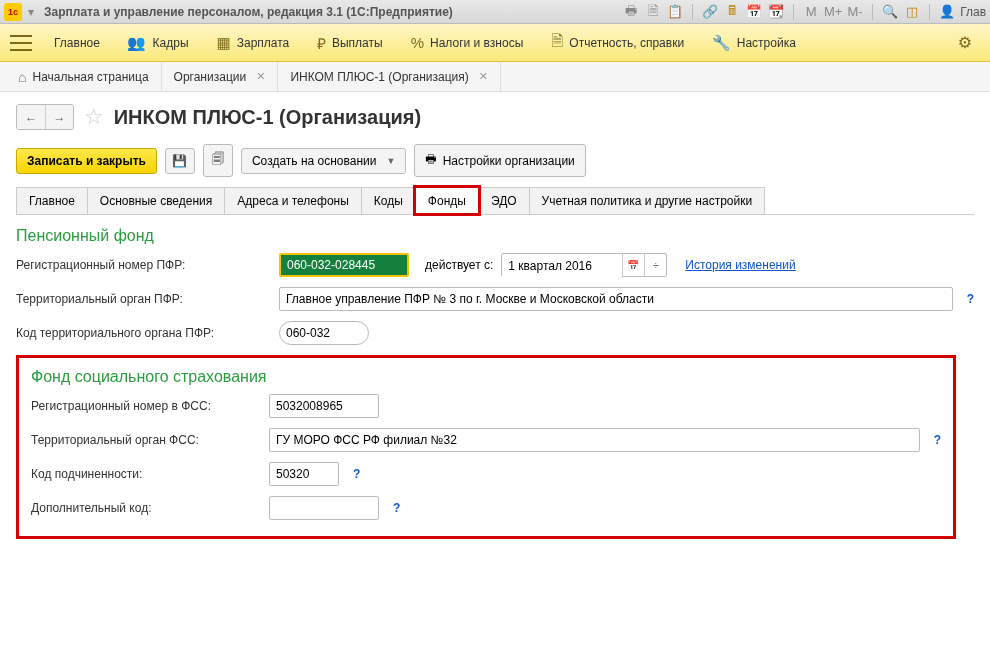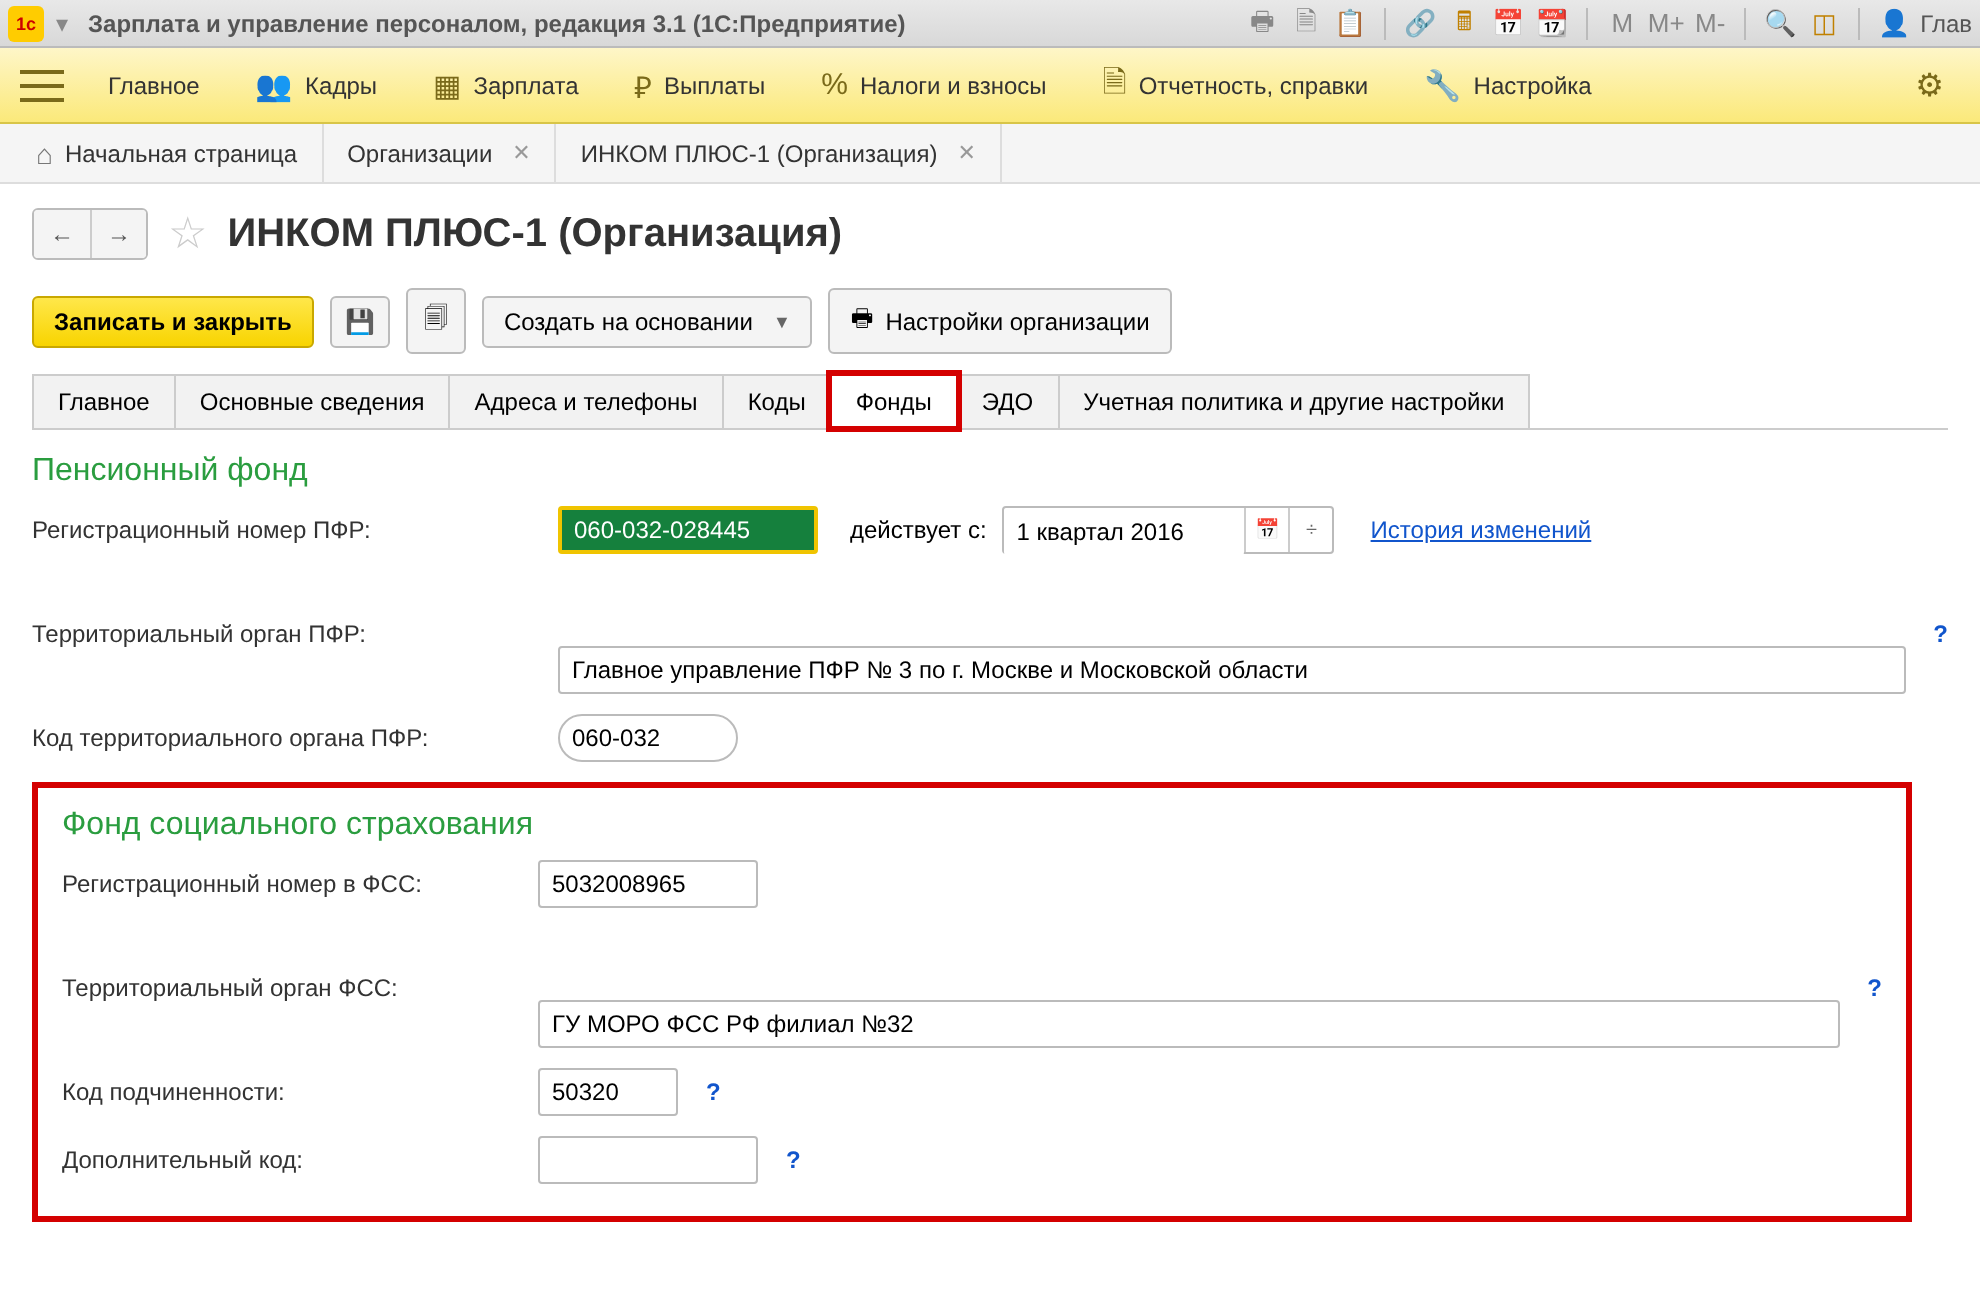--- a/index.html
+++ b/index.html
@@ -46,21 +46,21 @@
 .subtabs .st.highlight { outline: 3px solid #d40000; outline-offset: -1px; z-index: 3; }
 
 .section-title { color: #2a9d3f; font-size: 16px; margin-bottom: 8px; font-weight: normal; }
 
 .form-row { display: flex; align-items: center; margin-bottom: 10px; gap: 8px; }
 .form-row label.lbl { color: #333; }
 .w255 { width: 255px; }
 .w230 { width: 230px; }
 .form-row input { border: 1px solid #bbb; padding: 3px 6px; height: 24px; border-radius: 2px; }
 .form-row input.sel-hl { background: #15803d; color: #fff; border: 2px solid #f0c400; }
-.form-row input.wide { flex: 1; margin-top: 36px; }
+.form-row input.wide { flex: 1; }
 .link { color: #1155cc; text-decoration: underline; cursor: pointer; }
 .q { color: #1155cc; font-weight: bold; margin-left: 6px; cursor: pointer; }
 .date-group { display: flex; border: 1px solid #bbb; border-radius: 2px; height: 24px; align-items: stretch; }
 .date-group input { border: none; width: 120px; }
 .date-group .dg-btn { width: 22px; border-left: 1px solid #ccc; display: flex; align-items: center; justify-content: center; color: #666; cursor: pointer; font-size: 10px; }
 
 .red-box { border: 3px solid #d40000; padding: 10px 12px 6px 12px; margin-top: 8px; width: 940px; }
 </style>
 </head>
 <body>

